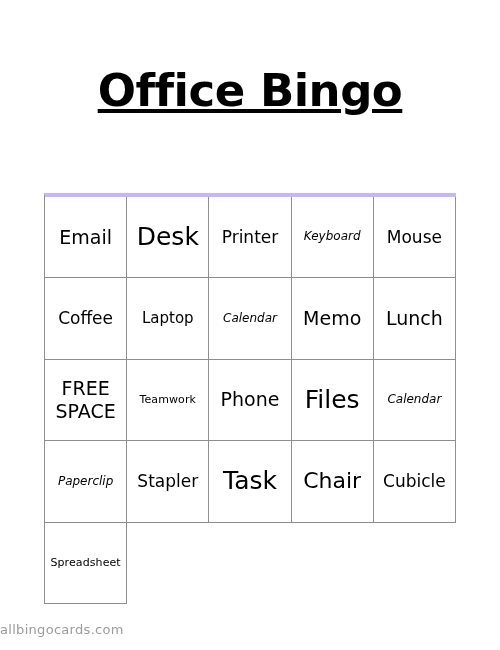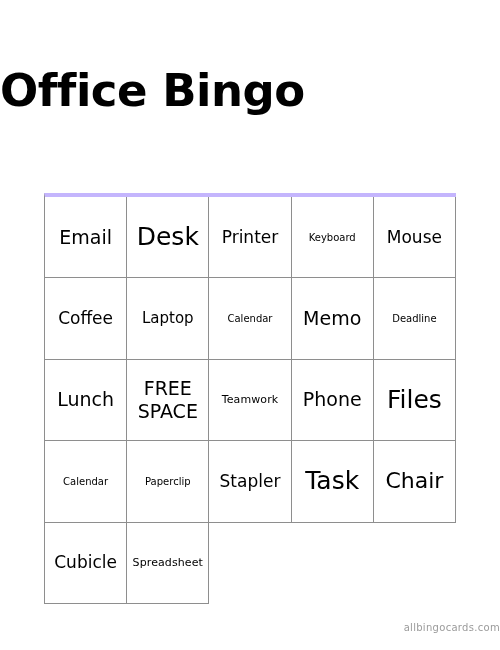--- a/index.html
+++ b/index.html
@@ -23,27 +23,28 @@
     background: #ffffff;
     box-sizing: border-box;
   }
 
   
   .title {
     position: absolute;
     left: 0;
     top: 66px;
     width: 500px;
-    text-align: left;
+    text-align: center;
     font-size: 45px;
     font-weight: 600;
     letter-spacing: -0.5px;
     color: #000000;
     line-height: 1.12;
     white-space: nowrap;
+    text-decoration: underline;
   }
 
   
   .grid {
     position: absolute;
     left: 44px;
     top: 193px;
     width: 412px;
     height: 411px;
     display: grid;
@@ -72,38 +73,38 @@
     display: block;
     width: 100%;
     color: #000000;
     line-height: 1.12;
     word-break: break-word;
     font-weight: 400;
   }
 
   
   .sz-xs  { font-size: 11px; letter-spacing: 0.1px; }
-  .sz-s   { font-size: 10px; }
+  .sz-s   { font-size: 12px; font-style: italic; }
   .sz-sm  { font-size: 13px; }
   .sz-m   { font-size: 15px; }
   .sz-ml  { font-size: 17px; }
   .sz-l   { font-size: 19px; }
   .sz-xl  { font-size: 22px; }
   .sz-xxl { font-size: 25px; }
 
   .free .cell-text { font-size: 19px; line-height: 1.22; }
 
   
   .footer {
     position: absolute;
     left: 0;
     top: 622px;
     width: 500px;
-    text-align: right;
-    font-size: 10px;
+    text-align: left;
+    font-size: 13px;
     color: #9b9b9b;
     letter-spacing: 0.3px;
   }
 </style>
 </head>
 <body>
 
 <div class="card">
 
   <div class="title">Office Bingo</div>
@@ -128,23 +129,20 @@
         <span class="cell-text sz-ml">Coffee</span>
       </div>
       <div class="cell">
         <span class="cell-text sz-m">Laptop</span>
       </div>
       <div class="cell">
         <span class="cell-text sz-s">Calendar</span>
       </div>
       <div class="cell">
         <span class="cell-text sz-l">Memo</span>
-      </div>
-      <div class="cell">
-        <span class="cell-text sz-s">Deadline</span>
       </div>
       <div class="cell">
         <span class="cell-text sz-l">Lunch</span>
       </div>
       <div class="cell free">
         <span class="cell-text">FREE SPACE</span>
       </div>
       <div class="cell">
         <span class="cell-text sz-xs">Teamwork</span>
       </div>

